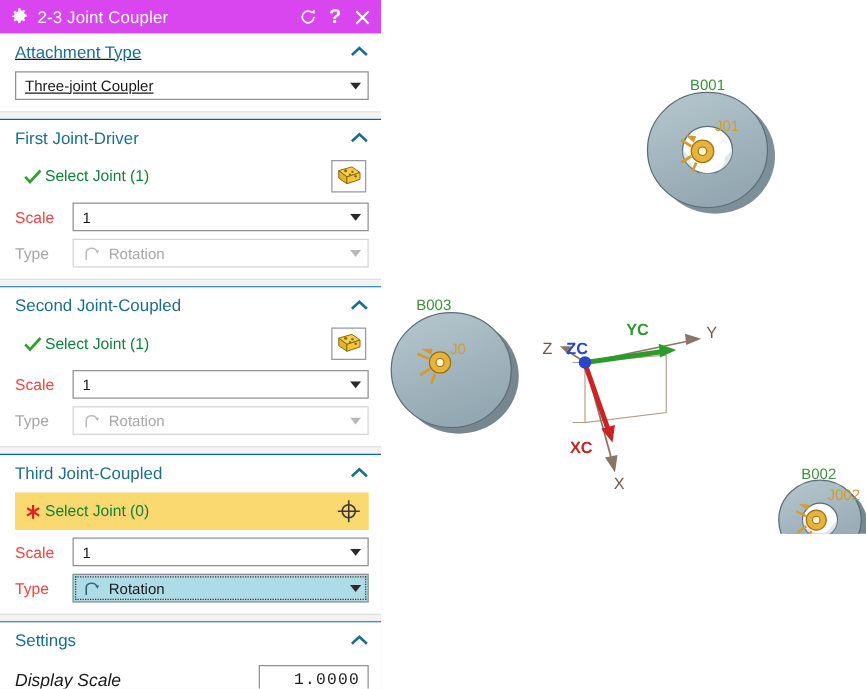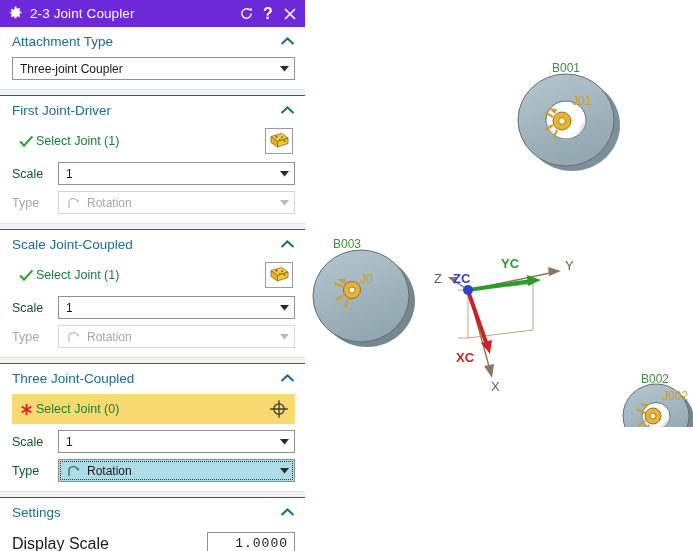--- a/index.html
+++ b/index.html
@@ -16,21 +16,21 @@
   
   #dialog{
     position:absolute;left:0;top:0;width:305px;height:551px;
     background:#f3f3f3;
     box-sizing:border-box;
     overflow:hidden;
   }
 
   
   .titlebar{
-    height:27px;background:#6d28d9;color:#ffffff;
+    height:27px;background:#d946ef;color:#ffffff;
     display:flex;align-items:center;
     padding:0 4px 0 8px;
     box-sizing:border-box;
   }
   .titlebar .gear{
     width:15px;height:15px;flex:0 0 auto;margin-right:7px;
     display:flex;align-items:center;justify-content:center;
   }
   .titlebar .ttl{
     flex:1 1 auto;font-size:13.5px;letter-spacing:.1px;
@@ -44,42 +44,42 @@
   .titlebar .tbtn.q{font-size:16px;font-weight:bold;line-height:1;}
 
   
   .section{
     background:#ffffff;
     margin:0 0 5px 0;
     border-top:1px solid #0369a1;
     border-bottom:1px solid #e0e0e0;
     box-sizing:border-box;
   }
-  .section.first{border-top:none;}
+  .section.first{border-top:none;text-decoration:underline;}
   .sec-head{
     height:28px;display:flex;align-items:center;
     padding:0 10px 0 12px;box-sizing:border-box;
     background:#ffffff;
   }
   .sec-head .sec-title{
     flex:1 1 auto;color:#1c6e8c;font-size:13.5px;
     white-space:nowrap;
   }
   .sec-head .chev{
     width:16px;height:16px;flex:0 0 auto;
     display:flex;align-items:center;justify-content:center;
   }
   .sec-body{padding:0 10px 9px 12px;}
 
   
   .row{display:flex;align-items:center;margin-top:6px;}
   .row:first-child{margin-top:2px;}
 
   .lbl{
-    width:46px;flex:0 0 auto;font-size:12.5px;color:#14532d;
+    width:46px;flex:0 0 auto;font-size:12.5px;color:#ef4444;
   }
   .lbl.dim{color:#a7a7a7;}
 
   
   .combo{
     flex:1 1 auto;height:23px;
     border:1px solid #919191;background:#ffffff;
     display:flex;align-items:center;
     padding:0 0 0 7px;box-sizing:border-box;
     font-size:12px;position:relative;cursor:default;
@@ -120,21 +120,21 @@
   }
   .selrow .selbtn .ibox{
     width:28px;height:26px;border:1px solid #9a9a9a;background:#fdfdfd;
     display:flex;align-items:center;justify-content:center;box-sizing:border-box;
   }
   .selrow.required{background:#fbd971;gap:8px;}
   .selrow.required .selbtn .ibox{border:none;background:transparent;}
 
   
   .setrow{display:flex;align-items:center;margin-top:6px;}
-  .setrow .slabel{flex:1 1 auto;font-size:16px;}
+  .setrow .slabel{flex:1 1 auto;font-size:14px;font-style:italic;}
   .numfield{
     width:88px;height:23px;border:1px solid #919191;background:#ffffff;
     font-family:"Liberation Mono", monospace;font-size:13px;
     display:flex;align-items:center;justify-content:flex-end;
     padding-right:6px;box-sizing:border-box;letter-spacing:1px;
   }
 
   
   #viewport{
     position:absolute;left:305px;top:0;
@@ -264,21 +264,21 @@
               </svg>
           </span>
         </div>
       </div>
 
     </div>
   </div>
 
   <div class="section">
     <div class="sec-head">
-      <span class="sec-title">Scale Joint-Coupled</span>
+      <span class="sec-title">Second Joint-Coupled</span>
       <span class="chev">
         <svg width="15" height="11" viewBox="0 0 15 11">
             <path fill="none" stroke="#1c6e8c" stroke-width="2.1" d="M1.5 8 L7.5 2.5 L13.5 8"></path>
           </svg>
       </span>
     </div>
     <div class="sec-body">
 
       <div class="selrow">
         <div class="selmain">
@@ -332,21 +332,21 @@
               </svg>
           </span>
         </div>
       </div>
 
     </div>
   </div>
 
   <div class="section">
     <div class="sec-head">
-      <span class="sec-title">Three Joint-Coupled</span>
+      <span class="sec-title">Third Joint-Coupled</span>
       <span class="chev">
         <svg width="15" height="11" viewBox="0 0 15 11">
             <path fill="none" stroke="#1c6e8c" stroke-width="2.1" d="M1.5 8 L7.5 2.5 L13.5 8"></path>
           </svg>
       </span>
     </div>
     <div class="sec-body">
 
       <div class="selrow required">
         <div class="selmain">

